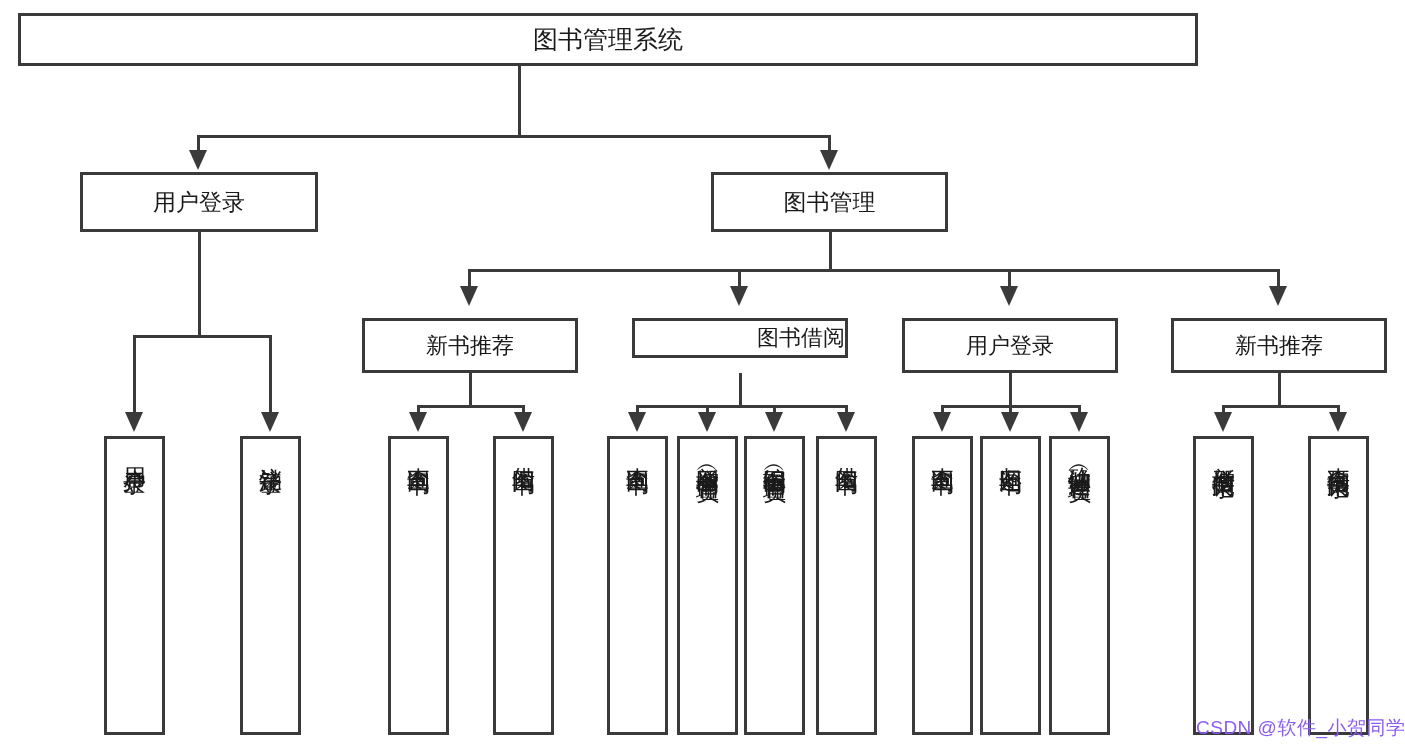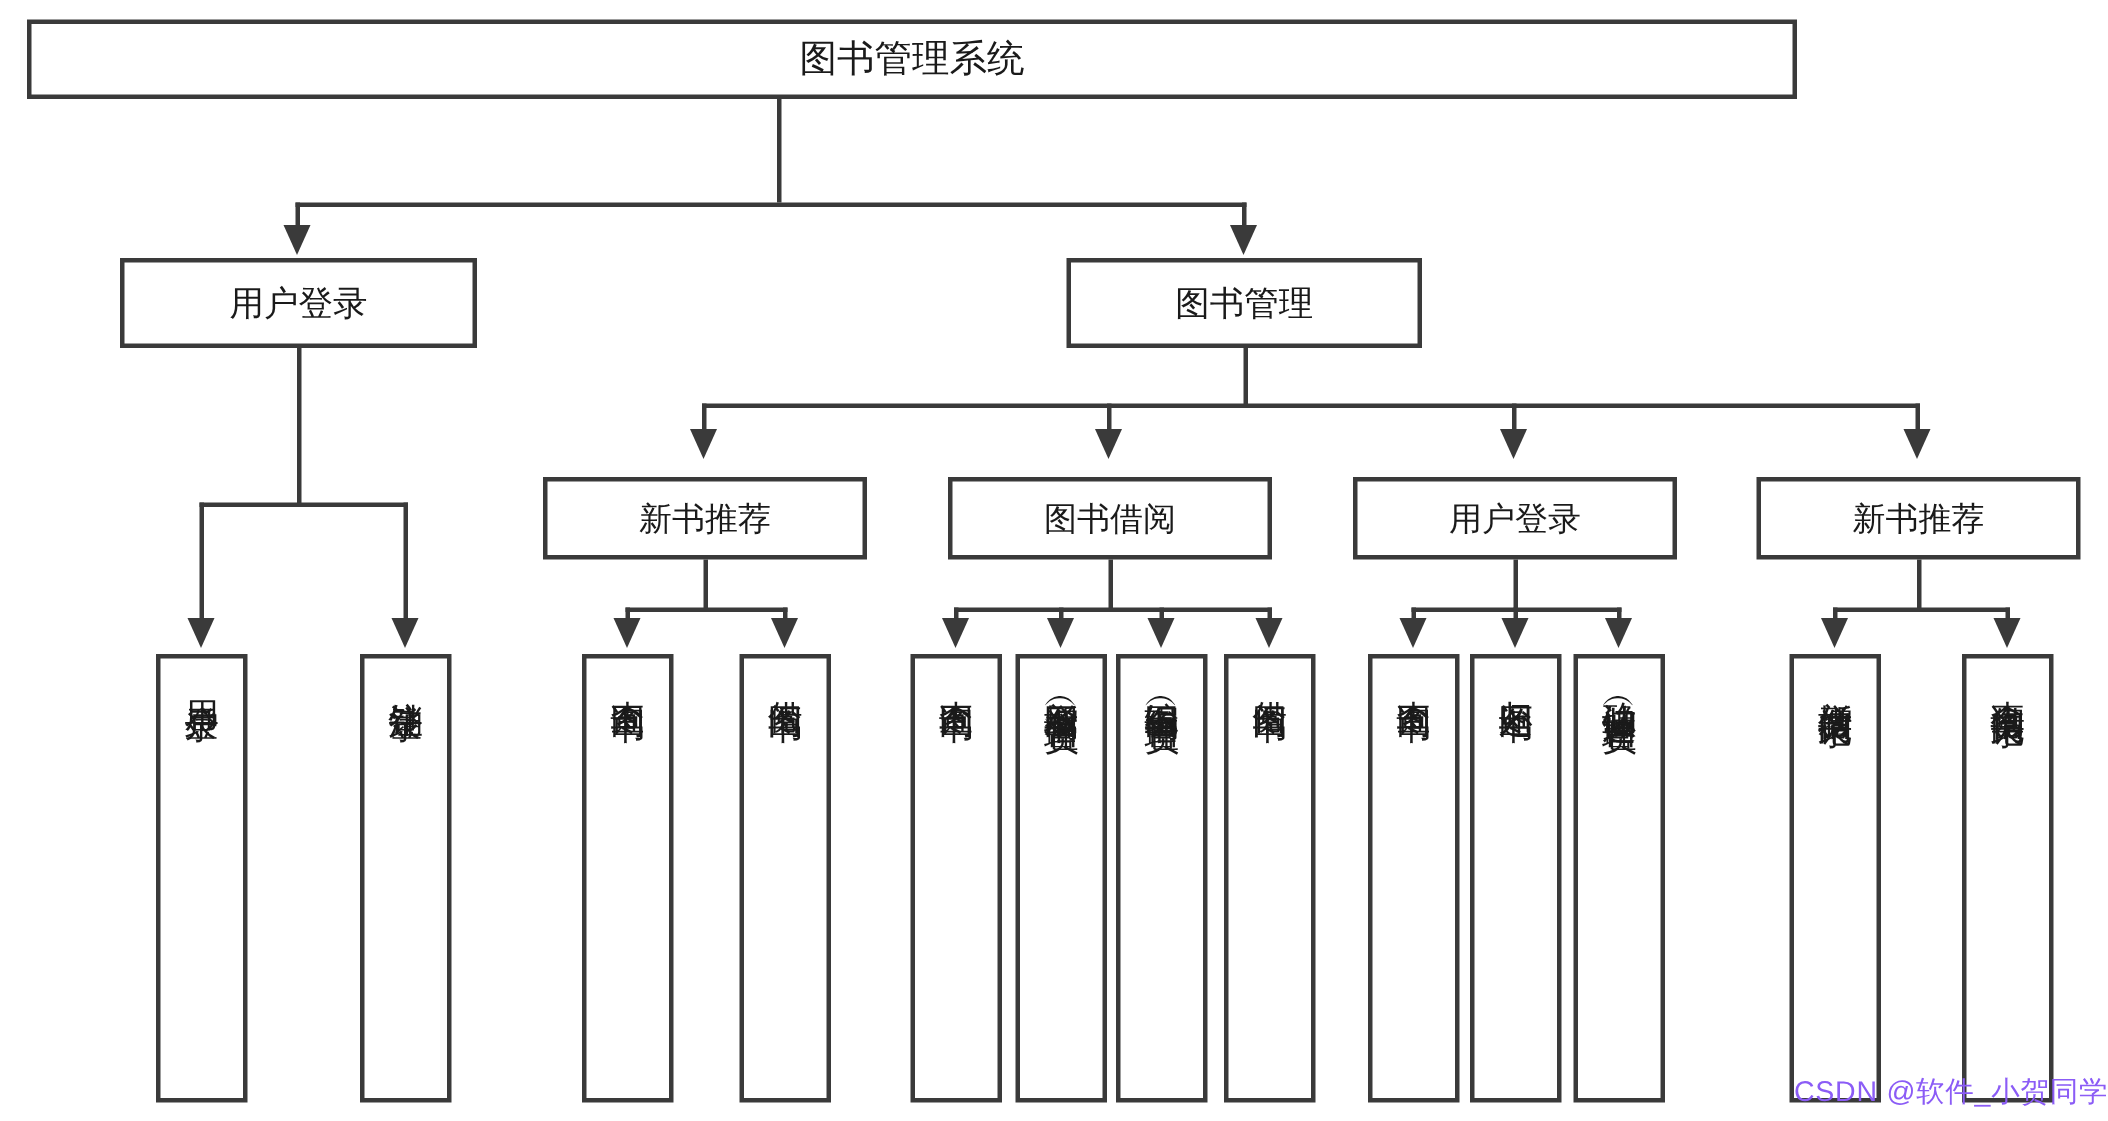--- a/index.html
+++ b/index.html
@@ -115,21 +115,21 @@
   <div class="vline" style="left:738px; top:269px; width:3px; height:22px;"></div>
   <div class="arrow" style="left:730px; top:286px;"></div>
   <div class="vline" style="left:1008px; top:269px; width:3px; height:22px;"></div>
   <div class="arrow" style="left:1000px; top:286px;"></div>
   <div class="vline" style="left:1277px; top:269px; width:3px; height:22px;"></div>
   <div class="arrow" style="left:1269px; top:286px;"></div>
 
   <div class="node level2" style="left:362px; top:318px; width:216px; height:55px;">
     <span class="node-label">新书推荐</span>
   </div>
-  <div class="node level2" style="left:632px; top:318px; width:216px; height:55px;">
+  <div class="node level2" style="left:632px; top:318px; width:216px; height:40px;justify-content:flex-end;">
     <span class="node-label">图书借阅</span>
   </div>
   <div class="node level2" style="left:902px; top:318px; width:216px; height:55px;">
     <span class="node-label">用户登录</span>
   </div>
   <div class="node level2" style="left:1171px; top:318px; width:216px; height:55px;">
     <span class="node-label">新书推荐</span>
   </div>
 
   <div class="vline" style="left:469px; top:373px; width:3px; height:33px;"></div>

